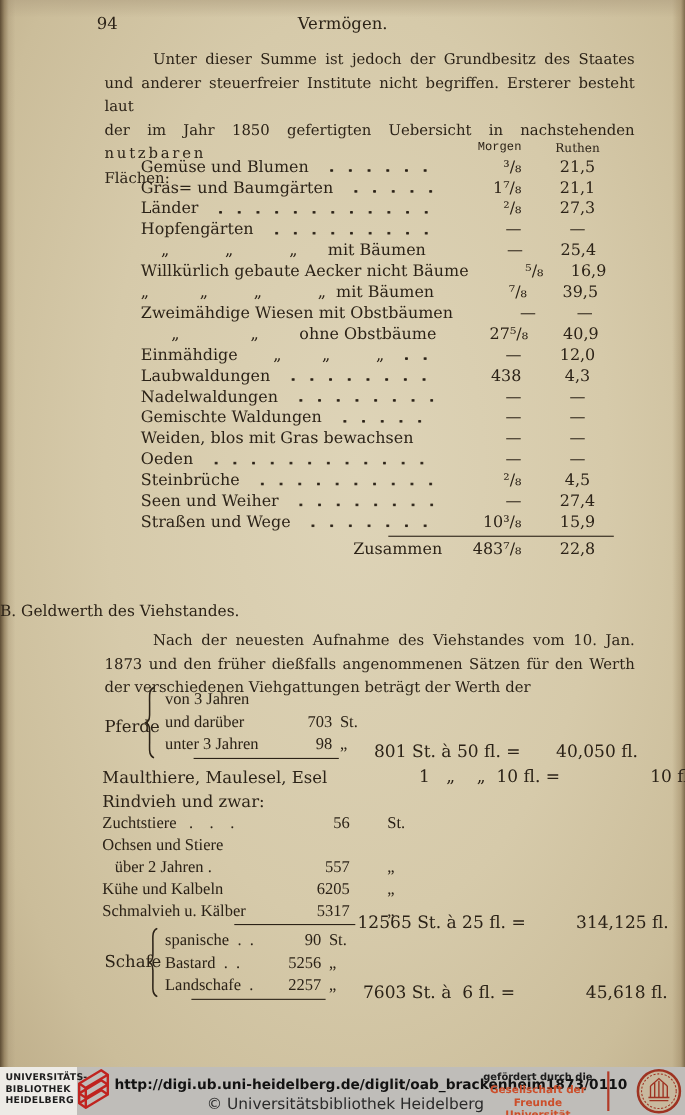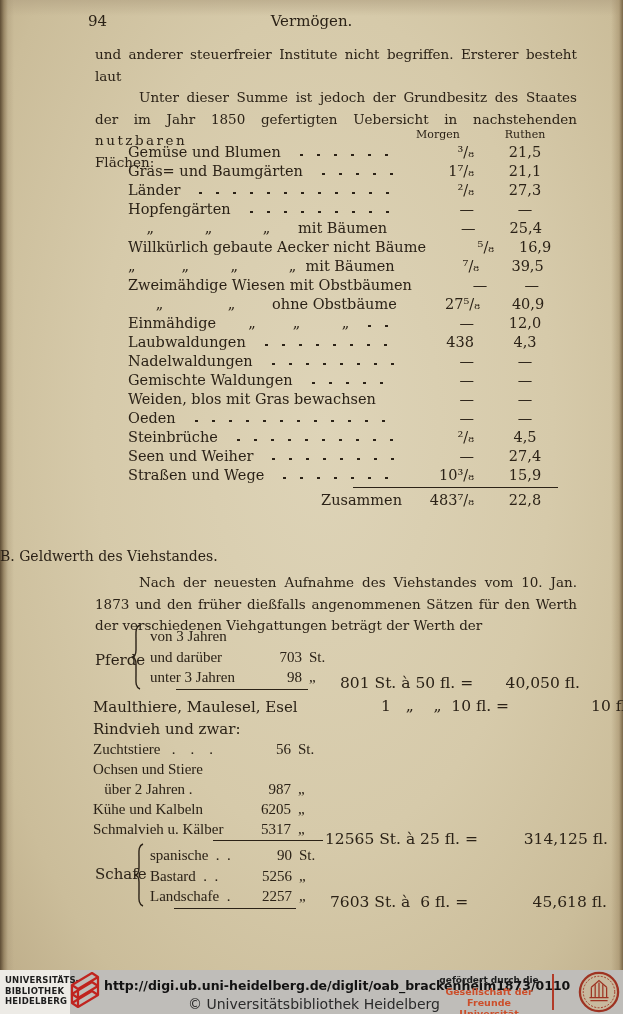--- a/index.html
+++ b/index.html
@@ -25,21 +25,21 @@
 
   .para{position:absolute;left:95px;width:482px;font-size:13.5px;line-height:21.5px;}
   .jline{text-align:justify;text-align-last:justify;}
   .indent{padding-left:44px;}
   .spaced{letter-spacing:2.5px;}
 
   
   .land{position:absolute;left:128px;top:126px;width:430px;font-size:14.5px;}
   .lt-head{display:flex;font-size:11px;height:17px;line-height:17px;}
   .lt-head .sp{flex:1;}
-  .lt-hm{width:72px;text-align:center;}
+  .lt-hm{width:72px;text-align:right;font-family:Liberation Mono, monospace;}
   .lt-hr{width:66px;text-align:center;margin-left:18px;}
   .lt-row{display:flex;height:19px;line-height:19px;align-items:baseline;}
   .lt-label{white-space:pre;}
   .lt-leader{flex:1;height:4px;margin:0 8px 0 10px;align-self:flex-end;margin-bottom:5px;
     background-image:radial-gradient(circle,#2b2217 1.15px,transparent 1.4px);
     background-size:17px 4px;background-repeat:repeat-x;background-position:2px center;}
   .lt-morgen{width:72px;text-align:right;white-space:pre;}
   .lt-ruthen{width:66px;text-align:center;margin-left:18px;}
   .lt-total{position:relative;display:flex;height:20px;line-height:20px;margin-top:5px;}
   .lt-total .sp{flex:1;}
@@ -49,21 +49,21 @@
 
   
   .abs{position:absolute;}
   .stock{font-size:15px;}
   .stock-row{display:flex;height:20.5px;line-height:20.5px;position:relative;font-family:Liberation Serif, serif;}
   .sr-label{white-space:pre;}
   .sr-count{width:46px;text-align:right;}
   .sr-unit{width:30px;padding-left:7px;}
   #horse-rows .sr-label{width:106px;}
   #cattle-rows .sr-label{width:152px;}
-  #cattle-rows .stock-row{height:20px;line-height:20px;}
+  #cattle-rows .stock-row{height:20px;line-height:20px;gap:27px;}
   #sheep-rows .sr-label{width:96px;}
   #horse-rows .underlined::after{content:"";position:absolute;left:26px;width:132px;bottom:-2px;border-bottom:1.5px solid #2b2217;}
   #cattle-rows .underlined::after{content:"";position:absolute;left:120px;width:110px;bottom:-2px;border-bottom:1.5px solid #2b2217;}
   #sheep-rows .underlined::after{content:"";position:absolute;left:24px;width:122px;bottom:-2px;border-bottom:1.5px solid #2b2217;}
   .brace svg{display:block;}
   .sum{display:flex;justify-content:space-between;font-size:15.5px;line-height:17px;white-space:pre;}
   .plain{font-size:15px;line-height:20px;white-space:pre;}
 
   
   .footer{position:absolute;left:0;top:970px;width:623px;height:44px;background:#bfbdb9;
@@ -85,22 +85,22 @@
 
 <div class="page">
   <div class="edge-top"></div>
   <div class="edge-left"></div>
   <div class="edge-right"></div>
 
   <div class="pagenum">94</div>
   <div class="runhead">Vermögen.</div>
 
   <div class="para" style="top:44px;">
+    <div class="jline indent">Unter dieser Summe ist jedoch der Grundbesitz des Staates</div>
     <div class="jline">und anderer steuerfreier Institute nicht begriffen. Ersterer besteht laut</div>
-    <div class="jline indent">Unter dieser Summe ist jedoch der Grundbesitz des Staates</div>
     <div class="jline"><span>der im Jahr 1850 gefertigten Uebersicht in nachstehenden </span><span class="spaced">nutzbaren</span></div>
     <div>Flächen:</div>
   </div>
 
   <div class="land">
     <div class="lt-head">
       <span class="sp"></span>
       <span class="lt-hm">Morgen</span>
       <span class="lt-hr">Ruthen</span>
     </div>
@@ -294,21 +294,21 @@
   </div>
 
   <div class="stock-row">
     <span class="sr-label">Ochsen und Stiere</span>
     <span class="sr-count"></span>
     <span class="sr-unit"></span>
   </div>
 
   <div class="stock-row">
     <span class="sr-label">   über 2 Jahren .</span>
-    <span class="sr-count">987</span>
+    <span class="sr-count">557</span>
     <span class="sr-unit">„</span>
   </div>
 
   <div class="stock-row">
     <span class="sr-label">Kühe und Kalbeln</span>
     <span class="sr-count">6205</span>
     <span class="sr-unit">„</span>
   </div>
 
   <div class="stock-row underlined">

